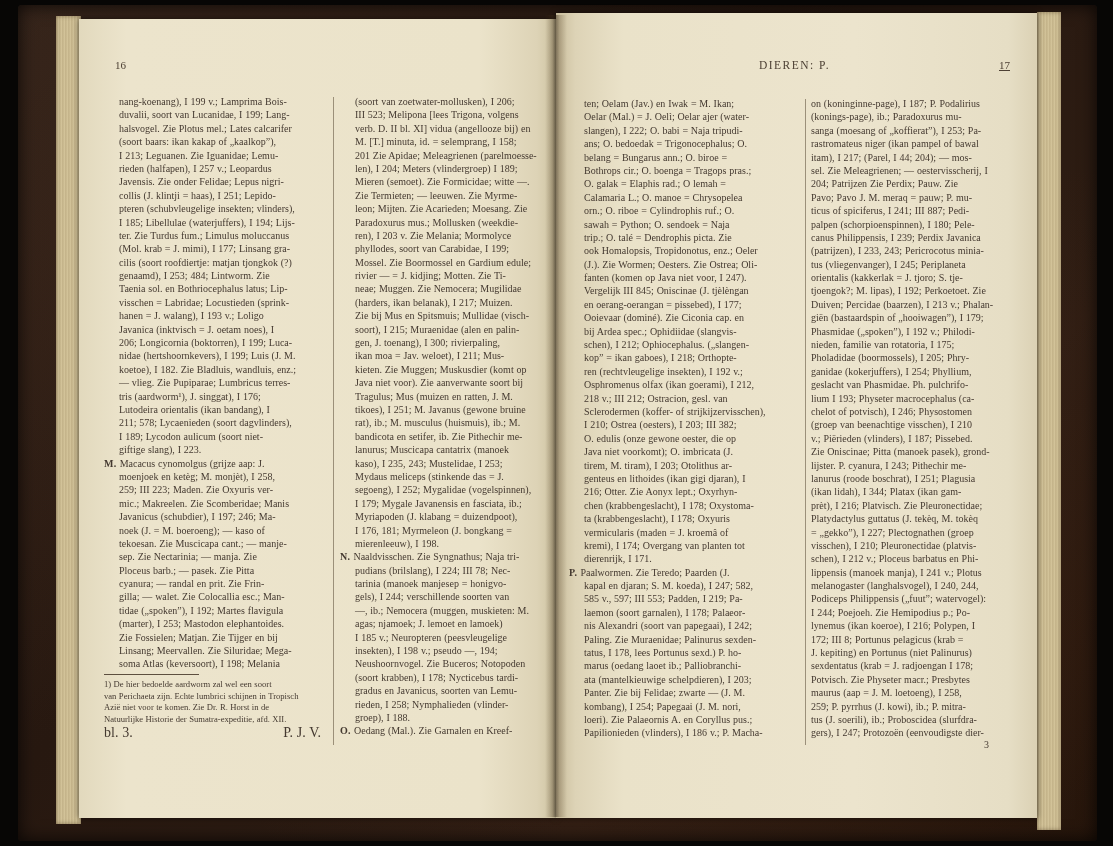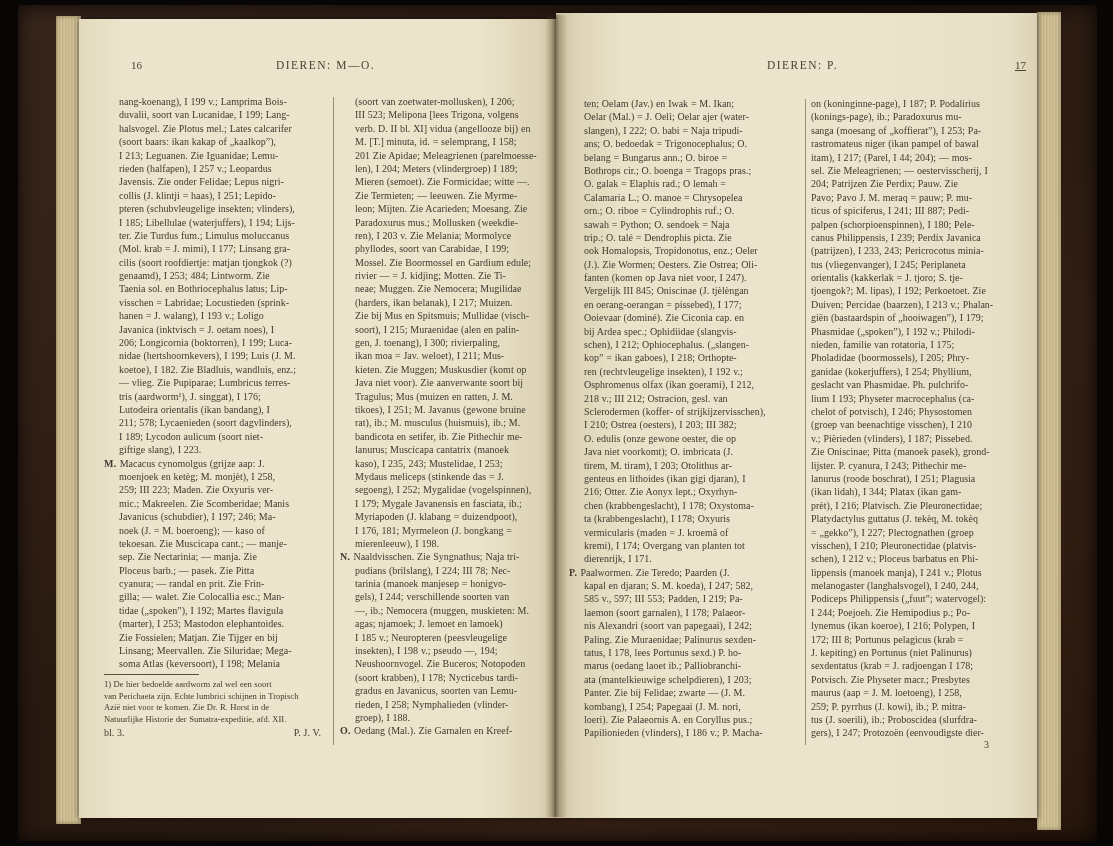--- a/index.html
+++ b/index.html
@@ -18,48 +18,47 @@
   .edge.right{left:1037px;top:12px;width:24px;height:818px;}
   .page{position:absolute;color:var(--ink,#443930);}
   .page.left{left:79px;top:19px;width:477px;height:799px;
      background:linear-gradient(90deg,#e2d9bd,#ece4cc 10%,#ebe3ca 84%,#ddd3b6 96%,#cdc2a0);
      box-shadow:0 0 6px rgba(0,0,0,.55);}
   .page.right{left:556px;top:13px;width:481px;height:805px;
      background:linear-gradient(90deg,#c9bd9c,#ddd3b6 4%,#eae2c9 14%,#ece4cd 62%,#e6dec5 94%,#dbd1b4);
      box-shadow:0 0 6px rgba(0,0,0,.55);}
   .gutter{position:absolute;left:545px;top:15px;width:22px;height:802px;
      background:linear-gradient(90deg,rgba(0,0,0,0),rgba(70,50,25,.30) 35%,rgba(35,22,8,.45) 50%,rgba(70,50,25,.25) 66%,rgba(0,0,0,0));}
-  .pheader{position:absolute;left:16px;right:0;top:40px;height:16px;font-size:11.5px;
+  .pheader{position:absolute;left:0;right:0;top:40px;height:16px;font-size:11.5px;
            letter-spacing:1.5px;color:#4d4034;}
   .ptitle{text-align:center;}
   .pnum{position:absolute;top:0;font-size:11px;letter-spacing:0;}
   .col{position:absolute;font-size:10px;line-height:13.4px;word-spacing:.3px;}
   .tline{height:13.4px;white-space:nowrap;overflow:hidden;}
   .col.pad .tline{padding-left:15px;}
   .col.pad .tline.outdent{padding-left:0;}
   .tline b{font-weight:bold;letter-spacing:.3px;}
   .vrule{position:absolute;width:0;border-left:1px solid rgba(90,75,55,.55);}
   .footnote{font-size:8.6px;line-height:11.8px;}
   .footnote .tline{height:11.8px;padding-left:0 !important;}
   .fnrule{width:95px;border-top:1px solid #5d4f3f;margin:3px 0 4px 0;}
-  .fnfooter{display:flex;justify-content:space-between;font-size:10px;margin-top:1px;padding-right:14px;}
+  .fnfooter{display:flex;justify-content:space-between;font-size:14px;margin-top:1px;padding-right:14px;}
   .sig{position:absolute;font-size:10px;}
 </style>
 </head>
 <body>
 
 <div class="stage">
   <div class="cover"></div>
   <div class="edge left"></div>
   <div class="edge right"></div>
 
   <div class="page left">
     <div class="pheader">
       <span class="pnum" style="left:36px;">16</span>
-      <div class="ptitle">DIEREN: M—O.</div>
     </div>
     <div class="col pad" style="left:25px;top:76px;width:231px;">
       <div>
           <div class="tline">nang-koenang), I 199 v.; Lamprima Bois-</div>
           <div class="tline">duvalii, soort van Lucanidae, I 199; Lang-</div>
           <div class="tline">halsvogel. Zie Plotus mel.; Lates calcarifer</div>
           <div class="tline">(soort baars: ikan kakap of „kaalkop”),</div>
           <div class="tline">I 213; Leguanen. Zie Iguanidae; Lemu-</div>
           <div class="tline">rieden (halfapen), I 257 v.; Leopardus</div>
           <div class="tline">Javensis. Zie onder Felidae; Lepus nigri-</div>

